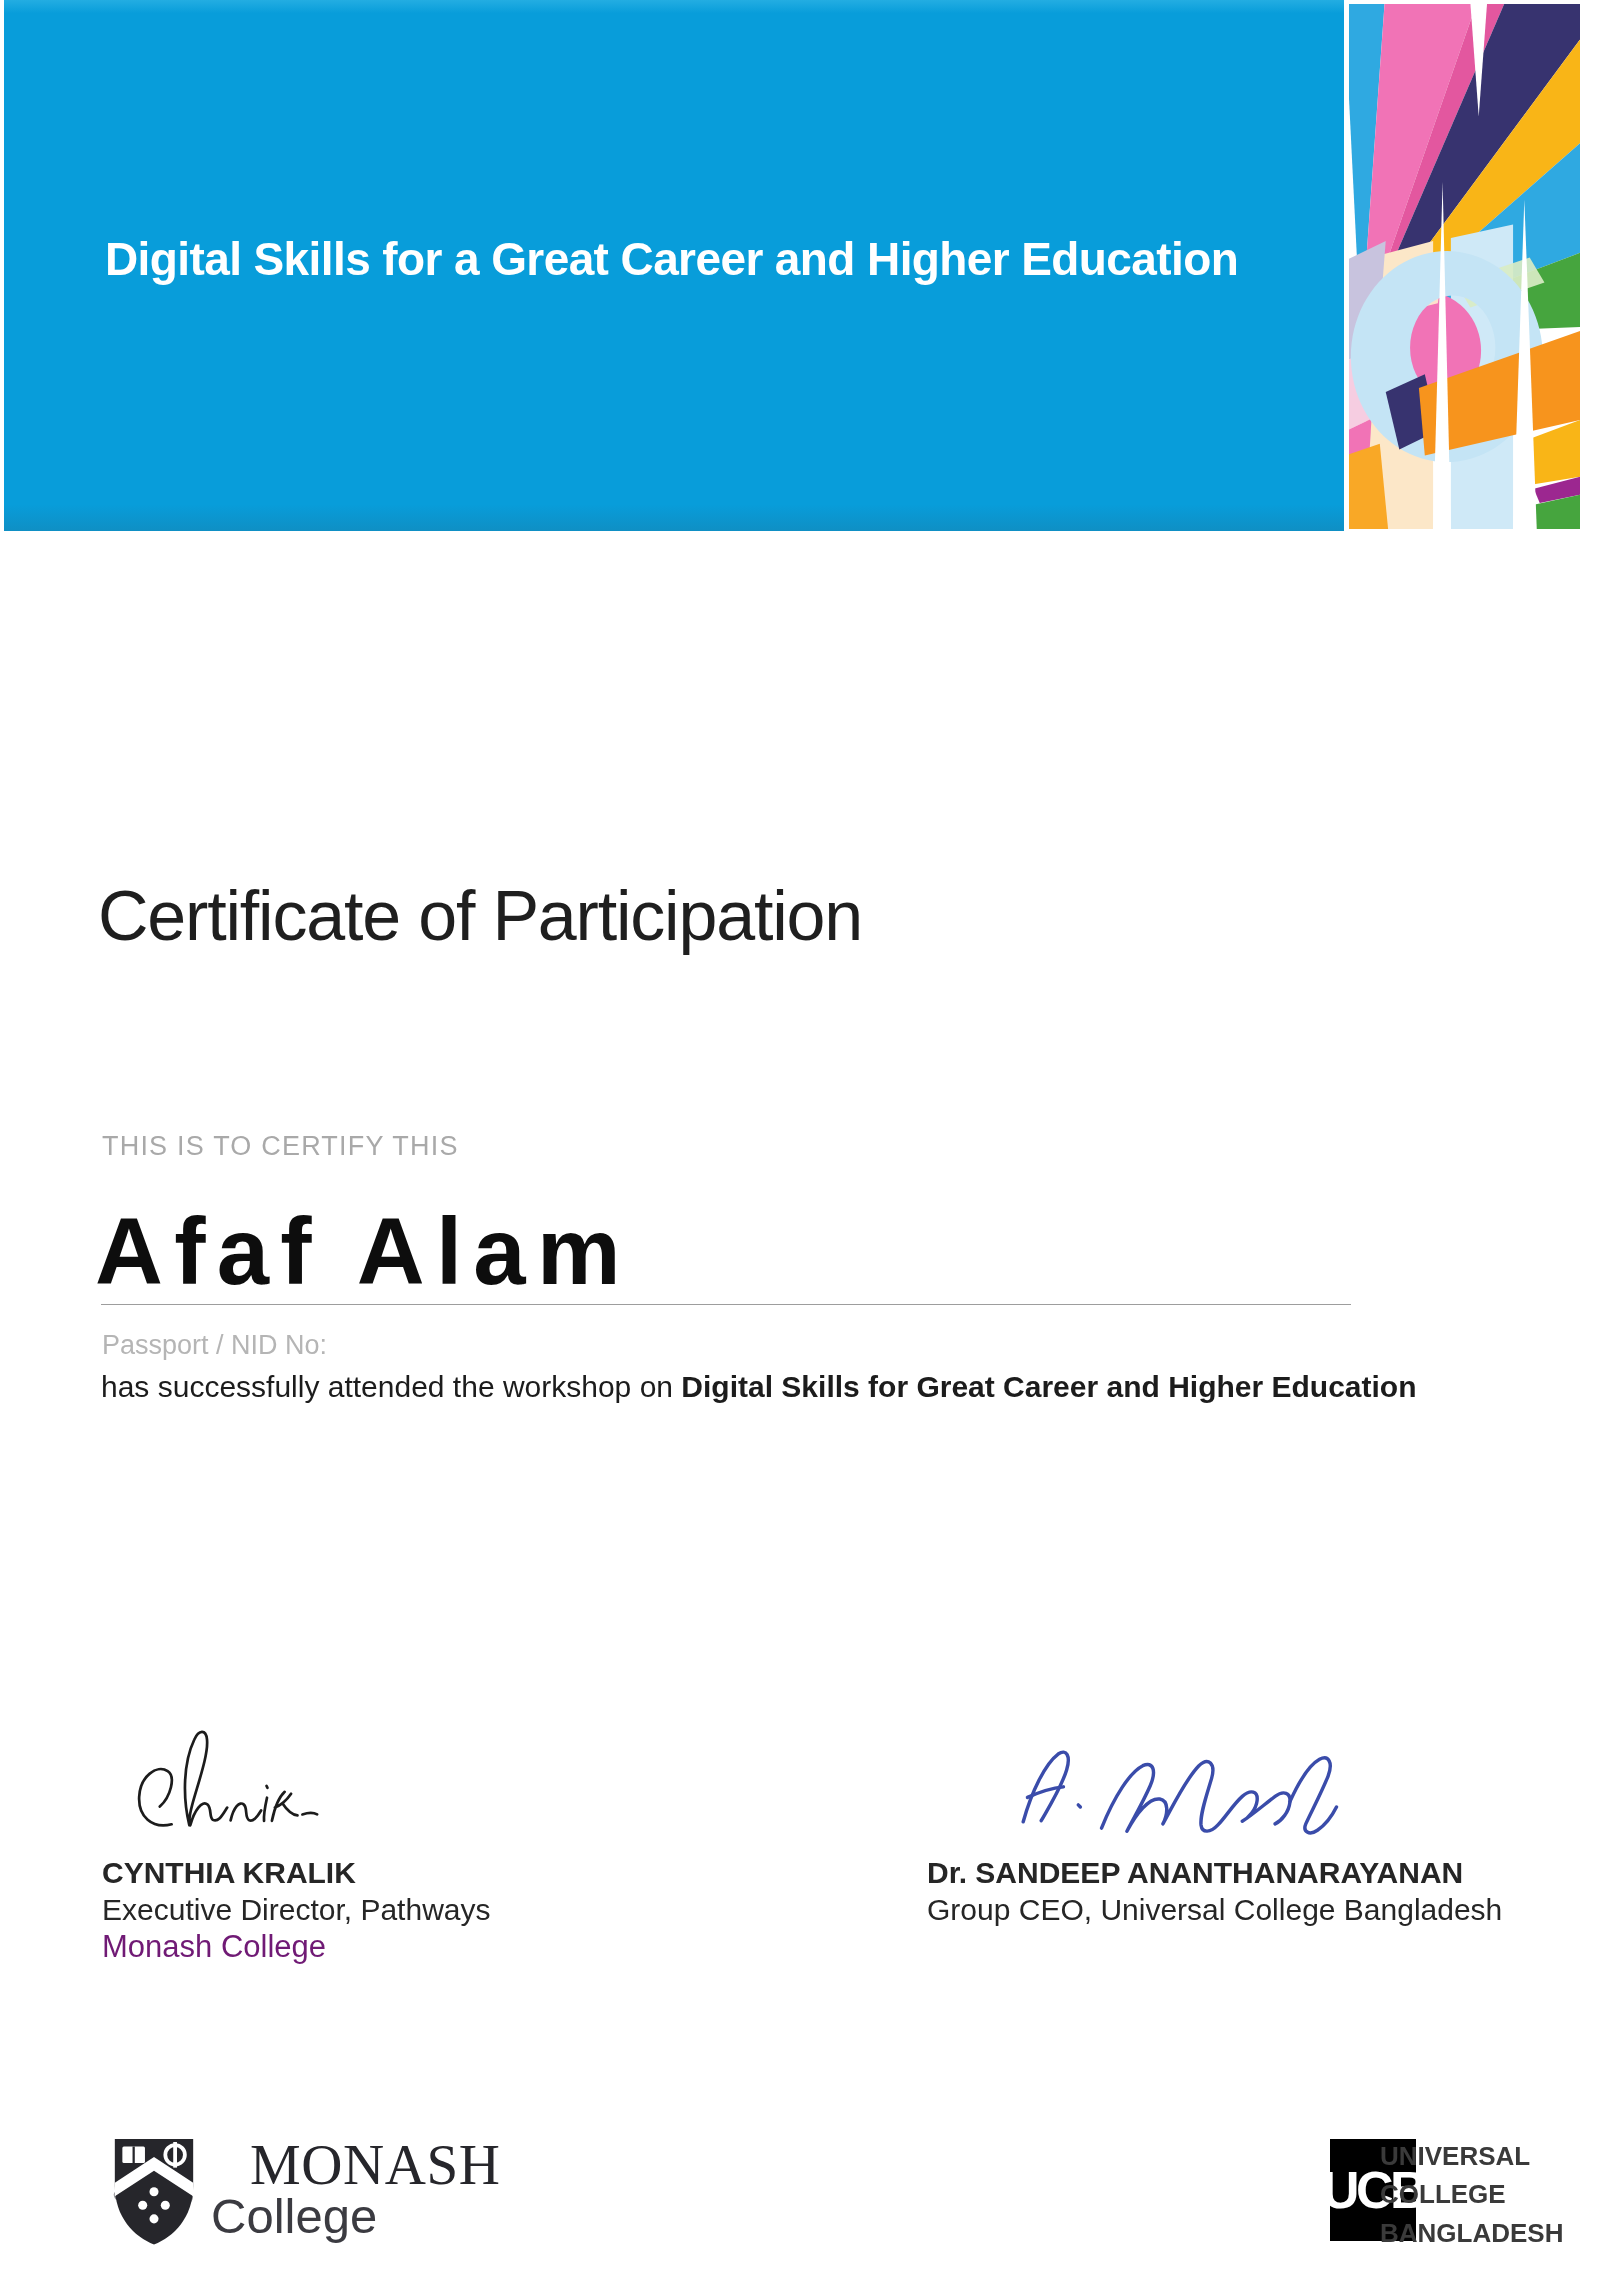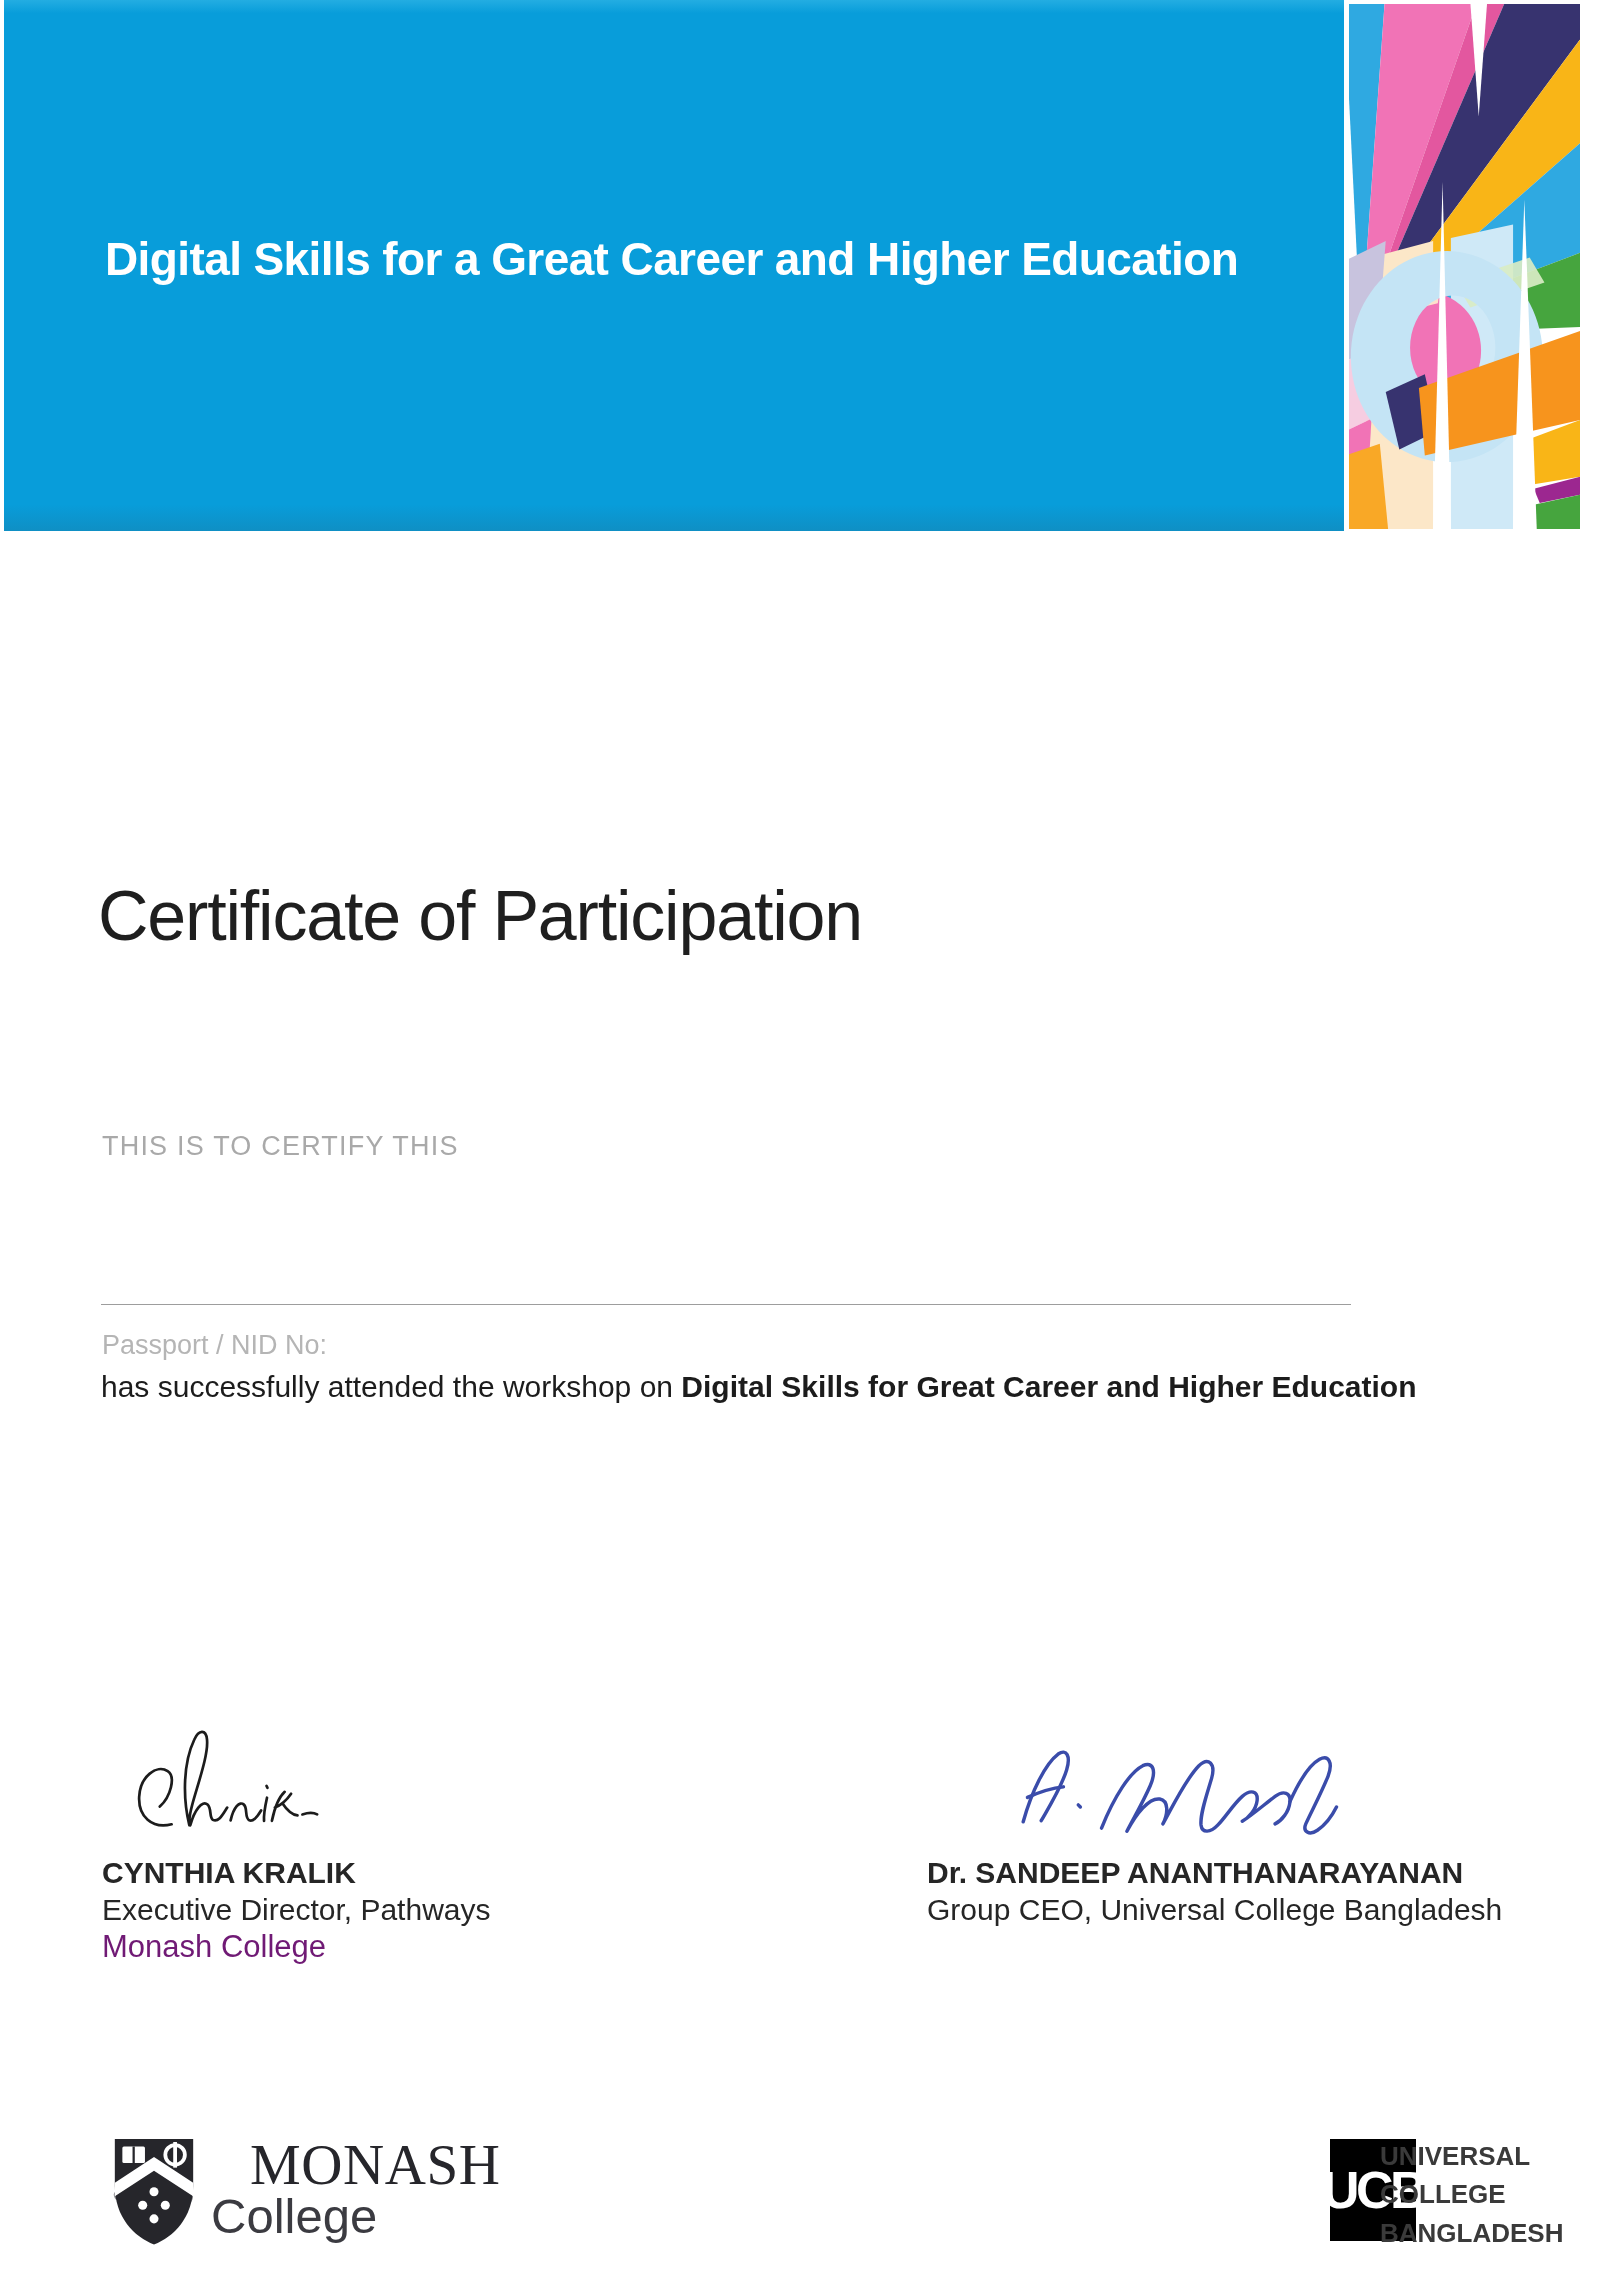--- a/index.html
+++ b/index.html
@@ -116,20 +116,21 @@
     <polygon points="390,798 390,828 322,842 312,818" fill="#9c2790"></polygon>
     <polygon points="390,828 390,886 292,886 308,846" fill="#46a53e"></polygon>
 
     <polygon points="142,886 172,886 158,300" fill="#ffffff"></polygon>
     <polygon points="277,886 317,886 296,330" fill="#ffffff"></polygon>
     <polygon points="205,0 233,0 219,190" fill="#ffffff"></polygon>
   </svg>
 
   <div class="cert-title">Certificate of Participation</div>
   <div class="certify-label">THIS IS TO CERTIFY THIS</div>
+  <div class="recipient-name">Afaf Alam</div>
   <div class="name-rule"></div>
   <div class="passport-label">Passport / NID No:</div>
   <div class="body-line"><span>has successfully attended the workshop on </span><span class="bold">Digital Skills for Great Career and Higher Education</span></div>
 
   <svg class="sig-img-left" viewBox="0 0 580 240" xmlns="http://www.w3.org/2000/svg">
     <g fill="none" stroke="#1c1c1c" stroke-width="5.5" stroke-linecap="round" stroke-linejoin="round">
       <path d="M96,206 C56,216 28,190 30,150 C32,108 66,84 88,98 C105,109 94,150 72,170"></path>
       <path d="M132,208 C118,150 120,80 142,34 C151,14 166,12 168,34 C171,64 150,122 138,166 C132,188 130,200 134,208 C142,178 158,156 169,166 C178,174 172,192 180,197 C192,203 201,184 209,172"></path>
       <path d="M216,198 C222,172 234,158 243,166 C251,173 244,193 254,198 C263,202 272,188 278,178"></path>
       <path d="M290,152 C286,170 283,187 284,199"></path>

